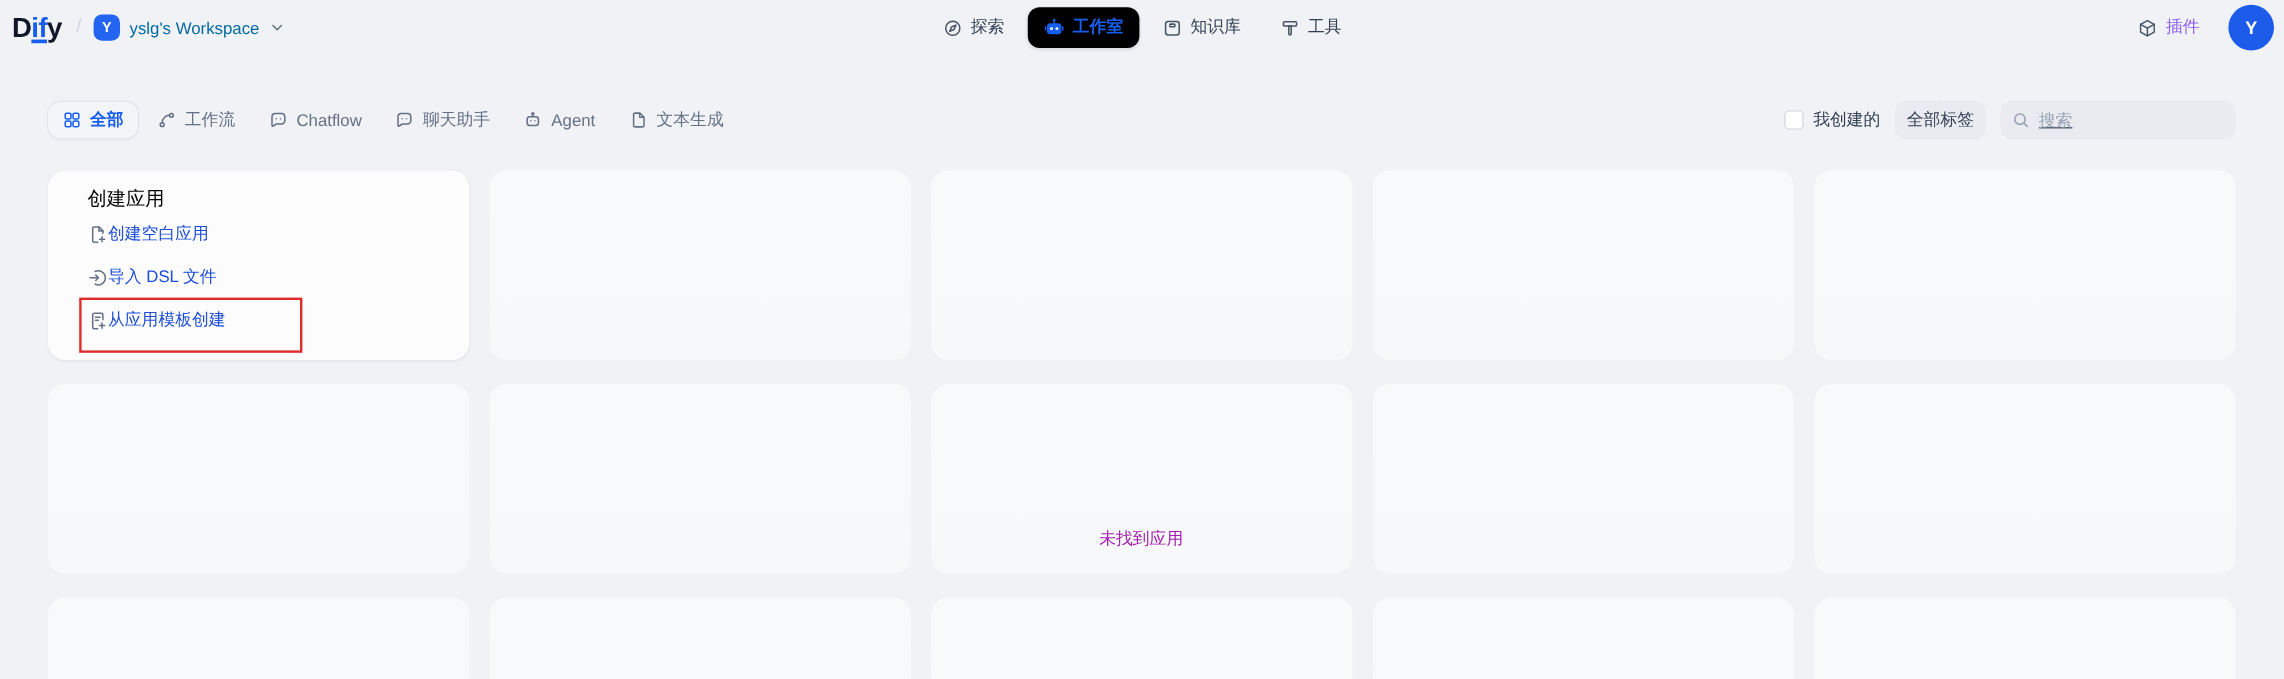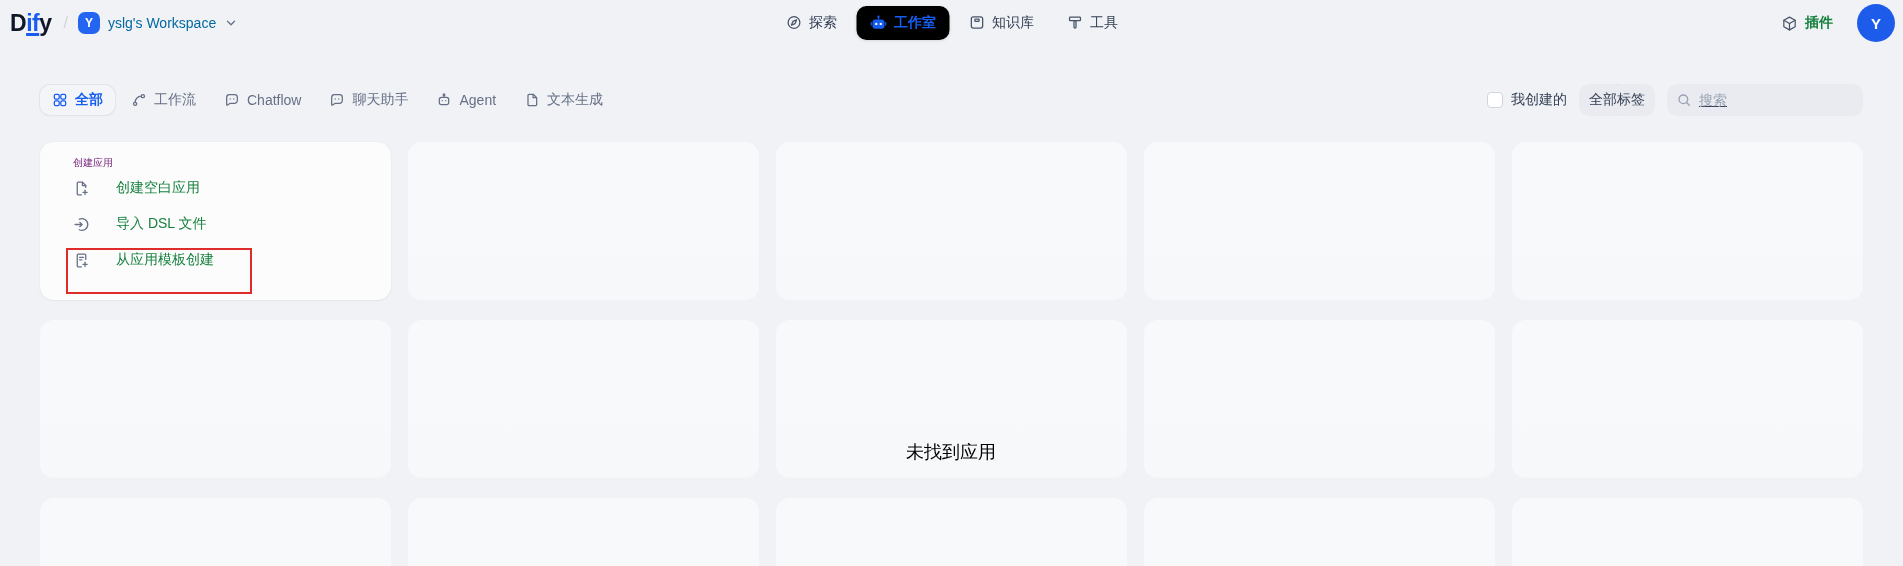--- a/index.html
+++ b/index.html
@@ -29,33 +29,33 @@
     display:flex; align-items:center; justify-content:center;
   }
   .ws-name { font-size:14px; font-weight:500; color:#0369a1; }
   .chev { color:#667085; }
 
   .main-nav {
     position:absolute; left:50%; top:0; transform:translateX(-50%);
     height:46px; display:flex; align-items:center; gap:6px;
   }
   .nav-item {
-    display:flex; align-items:flex-start; gap:7px;
+    display:flex; align-items:flex-end; gap:7px;
     padding:8px 13px; border-radius:10px;
     font-size:14px; font-weight:500; color:#344054; cursor:pointer;
   }
   .nav-item .nicon { color:#475467; }
   .nav-item.active {
     background:#000000; color:#155eef; font-weight:700;
     box-shadow:0 1px 3px rgba(16,24,40,.1), 0 0 0 0.5px #eceef2;
   }
   .nav-item.active .nicon { color:#155eef; }
 
   .header-right { margin-left:auto; display:flex; align-items:center; gap:16px; }
-  .plugins-btn { display:flex; align-items:center; gap:7px; font-size:14px; font-weight:700; color:#15803d; cursor:pointer; padding:6px 8px; }
+  .plugins-btn { display:flex; align-items:center; gap:7px; font-size:14px; font-weight:400; color:#8b5cf6; cursor:pointer; padding:6px 8px; }
   .plugins-btn .nicon { color:#475467; }
   .user-avatar {
     width:38px; height:38px; border-radius:50%; background:#1d5ceb;
     color:#fff; font-size:15px; font-weight:600;
     display:flex; align-items:center; justify-content:center; cursor:pointer;
   }
 
   
   .filter-bar {
     margin-top:38px; padding:0 40px;
@@ -110,38 +110,38 @@
     gap:20px 17px;
   }
   .card { height:158px; border-radius:14px; }
   .placeholder-card { background:linear-gradient(180deg,#f8f9fb,#f6f8fa); }
   .create-card {
     background:#fcfcfd;
     box-shadow:0 1px 2px rgba(16,24,40,.04), 0 0 0 1px rgba(234,236,240,.5);
     position:relative;
     padding:14px 20px 0 33px;
   }
-  .create-title { font-size:10px; color:#701a75; font-weight:500; }
+  .create-title { font-size:16px; color:#000000; font-weight:500; }
   .create-row {
-    display:flex; align-items:center; gap:26px;
+    display:flex; align-items:center; gap:0;
     height:36px; cursor:pointer;
-    font-size:14px; color:#15803d; font-weight:500;
+    font-size:14px; color:#1d4ed8; font-weight:500;
   }
   .create-row:first-of-type { margin-top:6px; }
   .create-row .cicon { color:#667085; }
   .annotation-box {
     position:absolute; left:26px; top:106px;
     width:186px; height:46px;
     border:2.5px solid #e02b2b;
     pointer-events:none;
   }
 
   .empty-state {
     position:absolute; left:951px; top:440px; transform:translateX(-50%);
-    font-size:18px; color:#000000; white-space:nowrap;
+    font-size:14px; color:#a21caf; white-space:nowrap;
   }
 </style>
 </head>
 <body>
 
 <div class="header">
   <div class="logo">
     <span class="lg-d">D</span>
       <span class="lg-if">if</span>
       <span class="lg-y">y</span>

